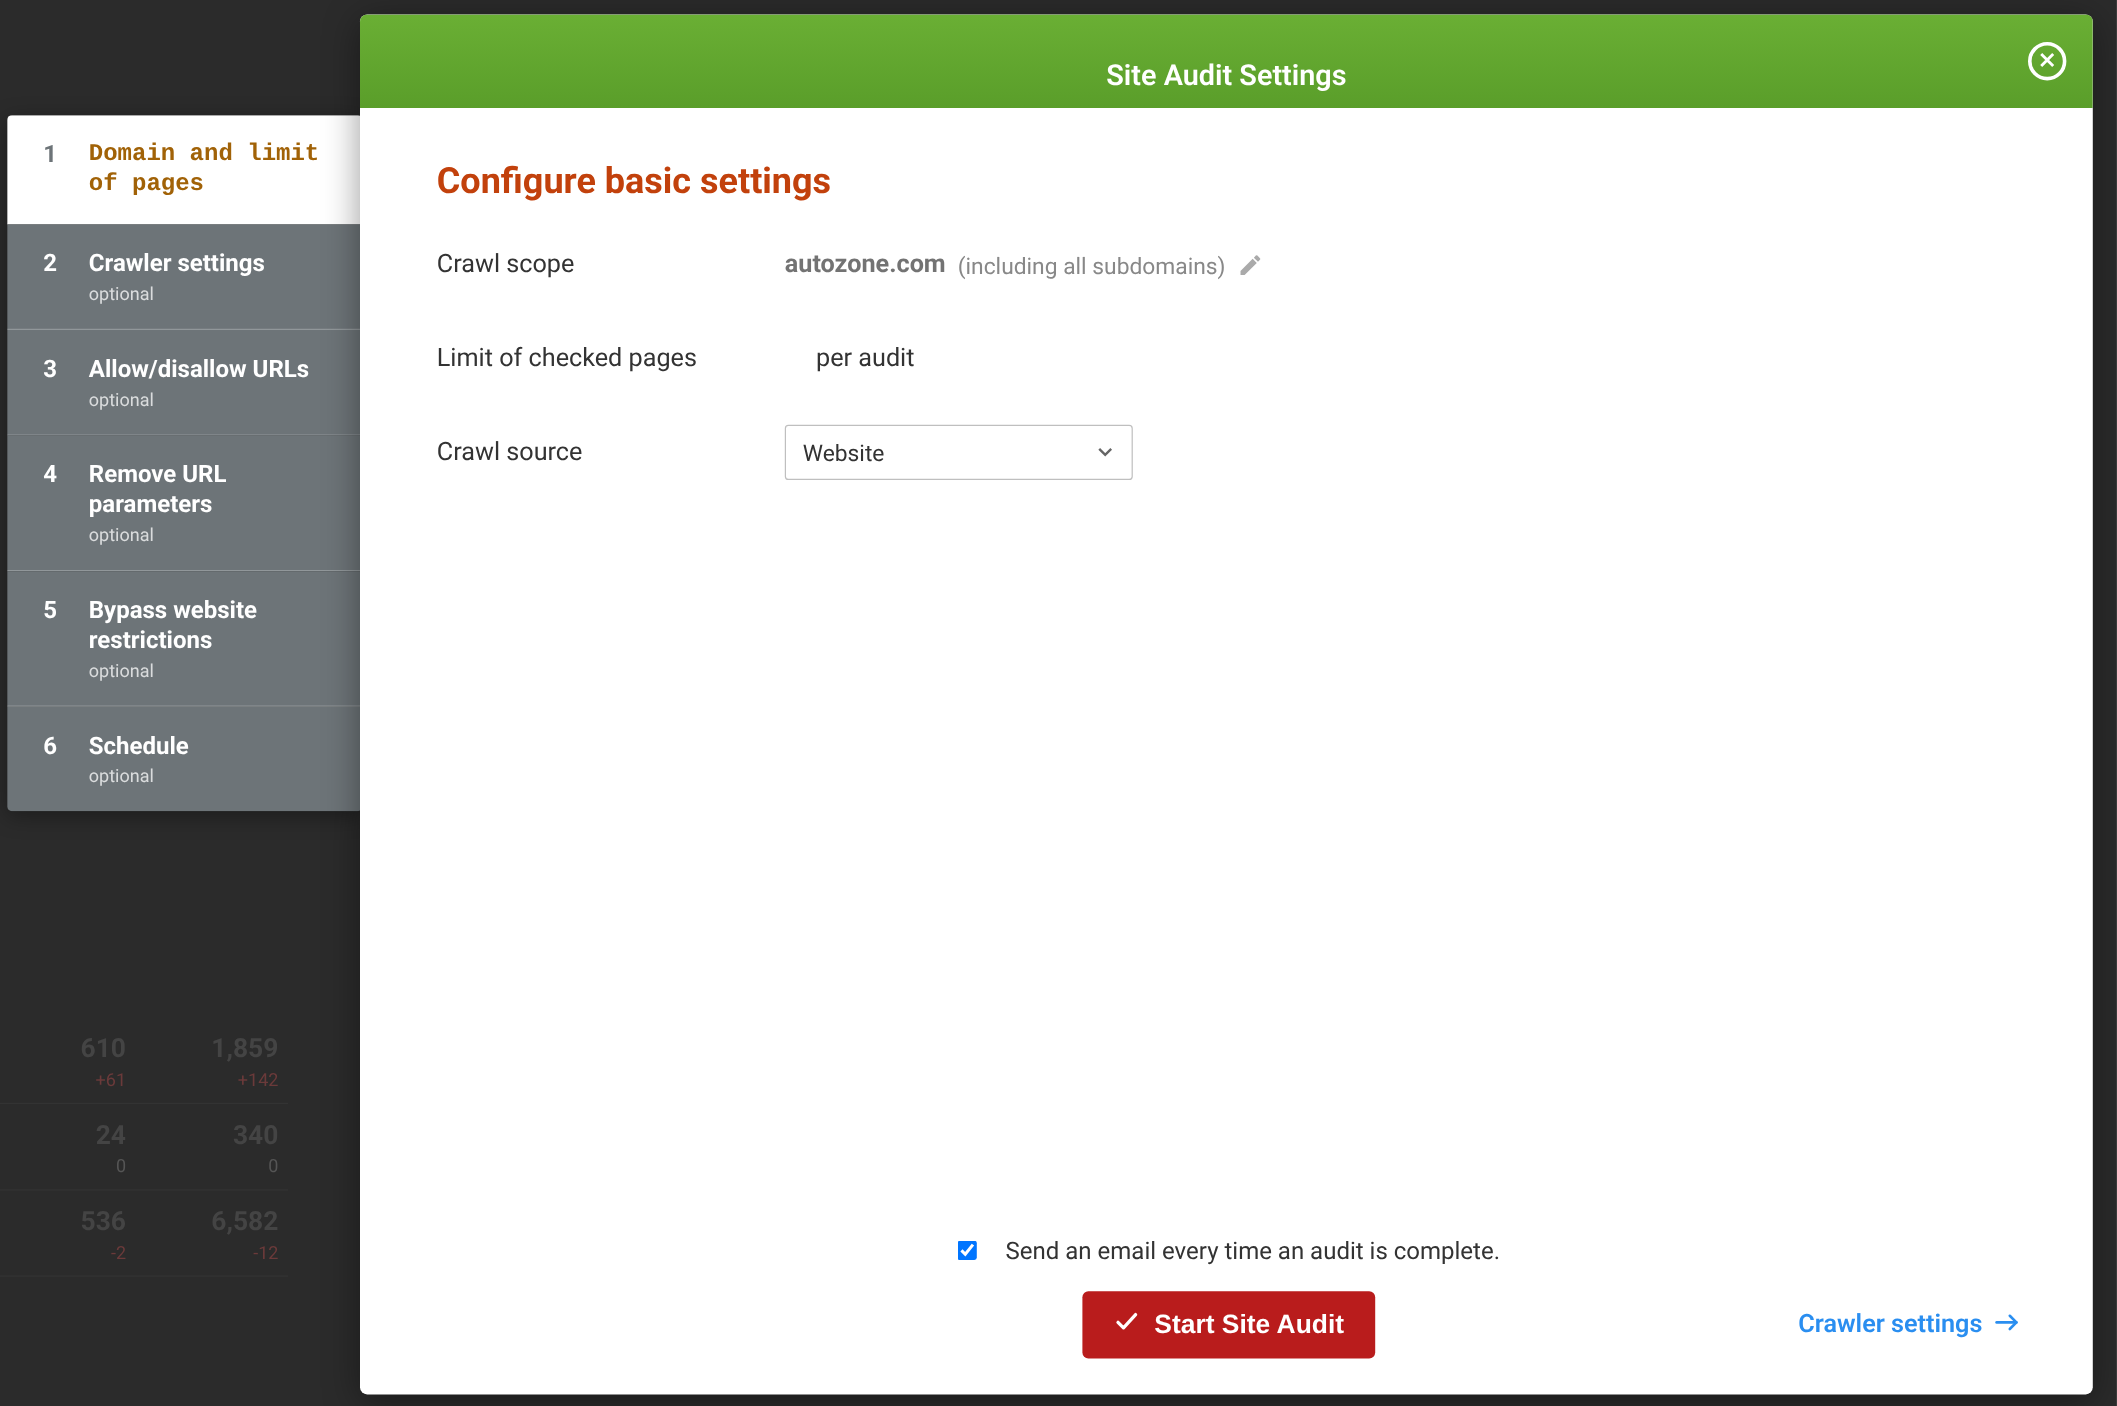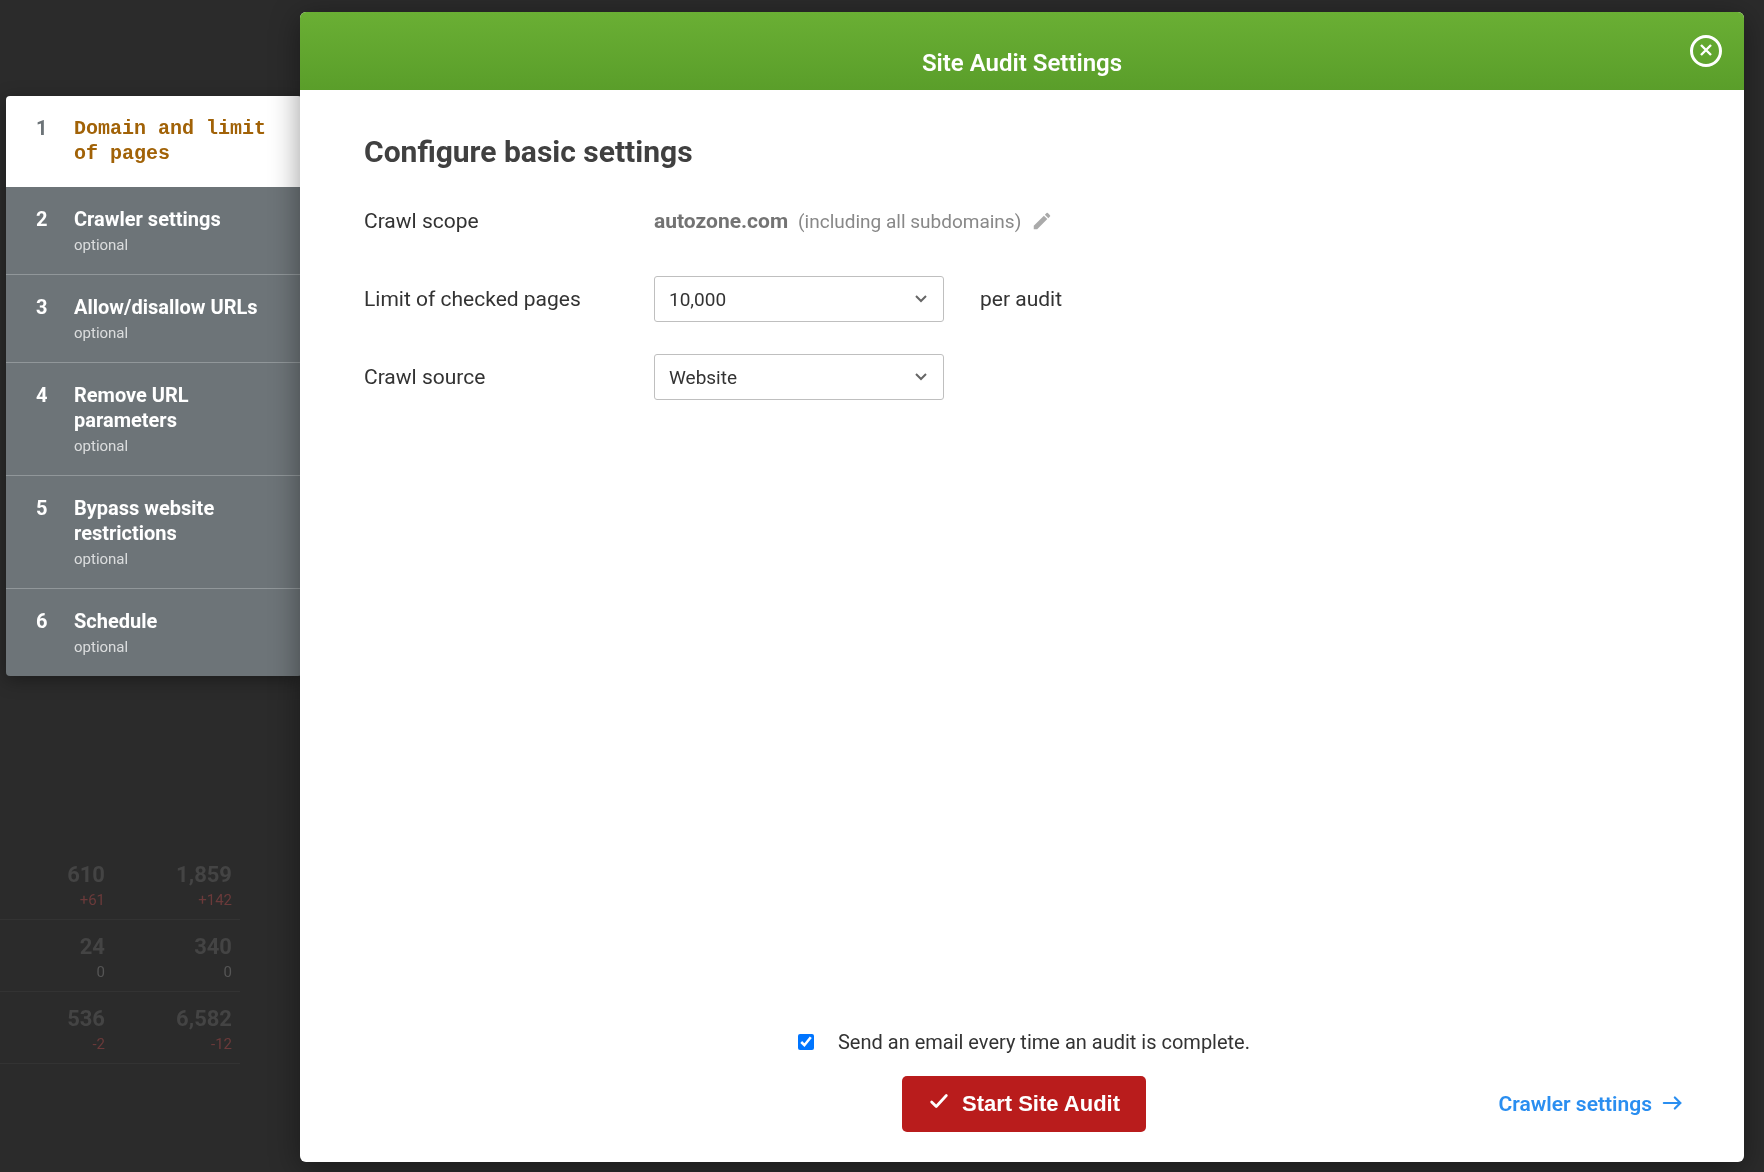--- a/index.html
+++ b/index.html
@@ -143,21 +143,21 @@
   right: 0;
   bottom: 0;
   padding: 44px 60px 30px 64px;
   display: flex;
   flex-direction: column;
 }
 .content-inner { flex: 1; }
 .section-title {
   font-size: 30px;
   font-weight: 700;
-  color: #404040;
+  color: #c2410c;
   margin-bottom: 28px;
 }
 .form-row {
   display: flex;
   align-items: center;
   margin-bottom: 30px;
   min-height: 48px;
 }
 .form-label {
   width: 290px;
@@ -372,28 +372,20 @@
             <svg viewBox="0 0 24 24" fill="currentColor">
                 <path d="M3 17.25V21h3.75l11.06-11.06-3.75-3.75L3 17.25zM20.71 7.04a1 1 0 0 0 0-1.41l-2.34-2.34a1 1 0 0 0-1.41 0l-1.83 1.83 3.75 3.75 1.83-1.83z"></path>
               </svg>
           </span>
         </div>
       </div>
 
       <div class="form-row">
         <div class="form-label">Limit of checked pages</div>
         <div class="form-value">
-          <div class="select-box">
-            <span>10,000</span>
-            <span class="chev">
-              <svg viewBox="0 0 16 16" fill="none" stroke="currentColor" stroke-width="2">
-                  <path d="M3 6l5 5 5-5"></path>
-                </svg>
-            </span>
-          </div>
           <span class="per-audit">per audit</span>
         </div>
       </div>
 
       <div class="form-row">
         <div class="form-label">Crawl source</div>
         <div class="form-value">
           <div class="select-box">
             <span>Website</span>
             <span class="chev">

